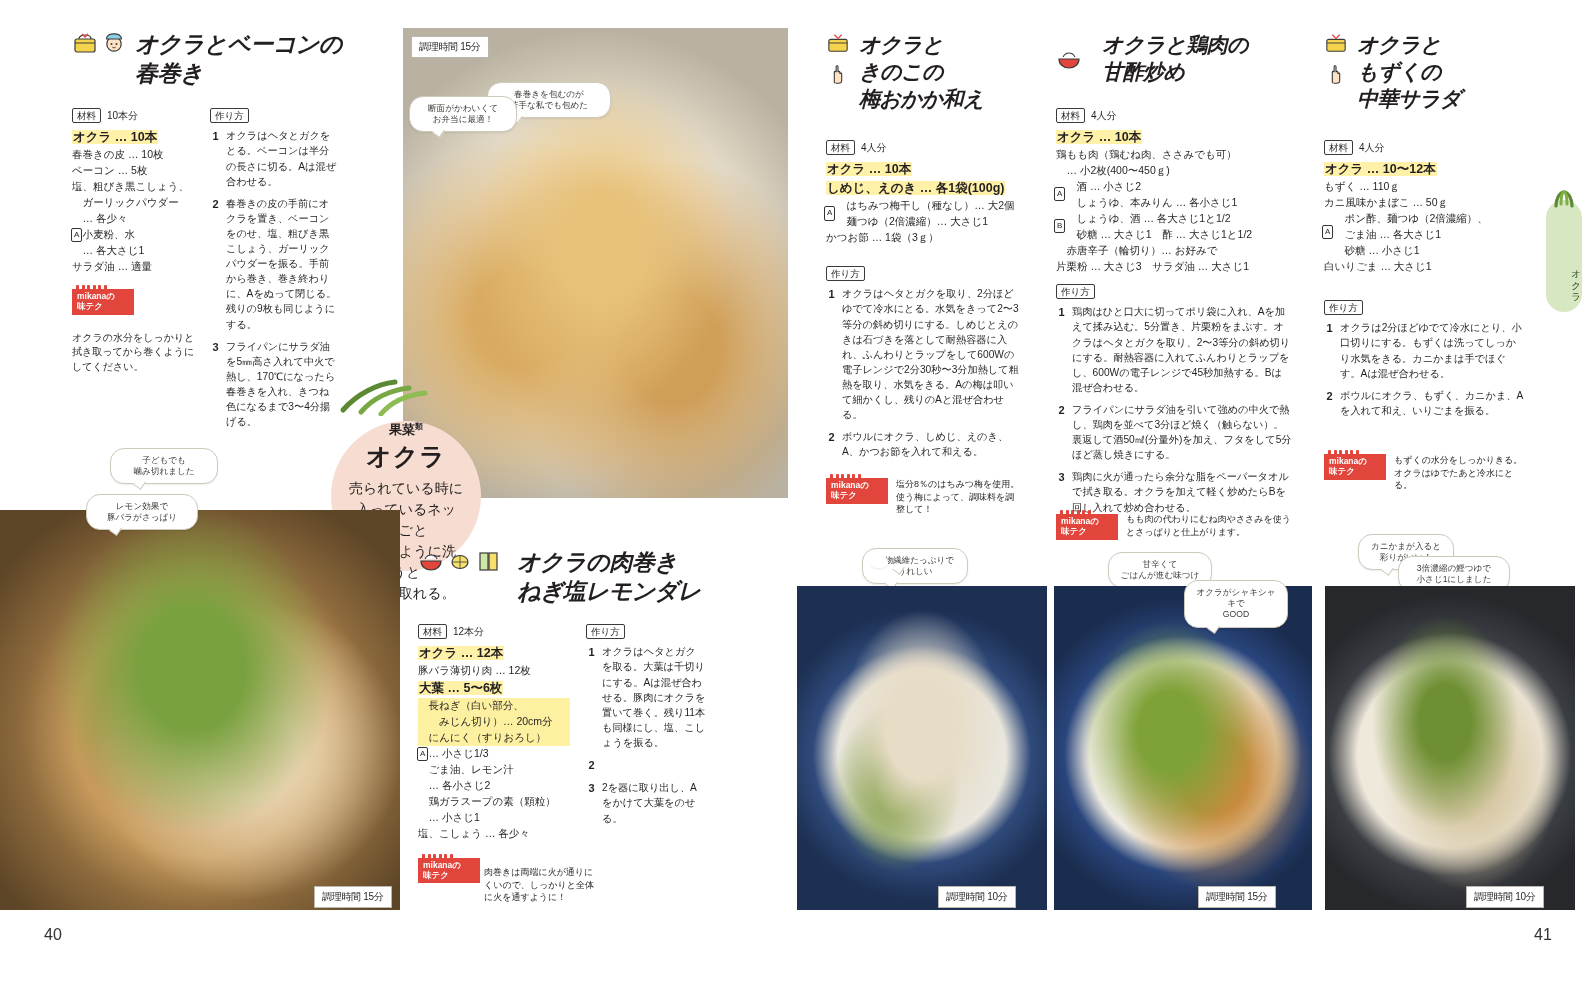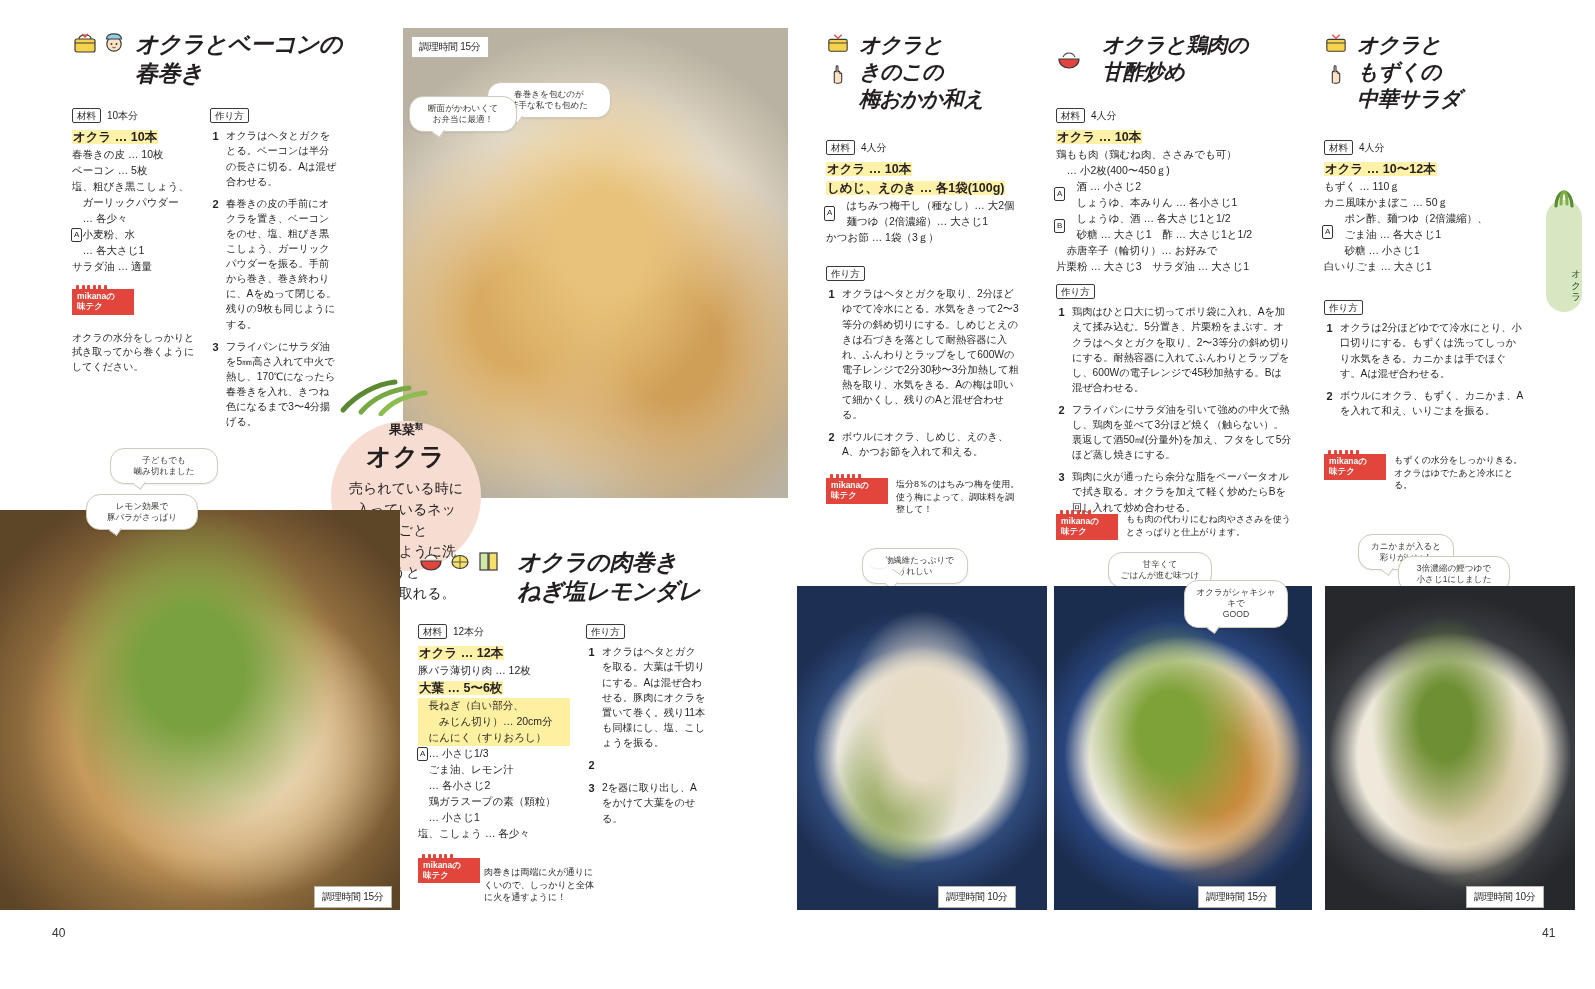--- a/index.html
+++ b/index.html
@@ -127,21 +127,21 @@
     background:#d7e7c2; position:relative;
   }
   .thumb-index .lbl{
     position:absolute; left:0; right:0; bottom:12px; text-align:center;
     font-size:9.5px; letter-spacing:1px; color:#2f4a22;
     writing-mode:vertical-rl;
     margin:0 auto; height:38px;
   }
 
   
-  .pno{ font-size:12px; color:#333;margin-left:8px; }
+  .pno{ font-size:16px; color:#333; }
 
   
   .icos{ display:flex; gap:3px; align-items:flex-end; }
   .ico{ width:26px; height:26px; position:relative; }
   svg{ display:block; }
 </style>
 </head>
 <body>
 
 <div class="page">

